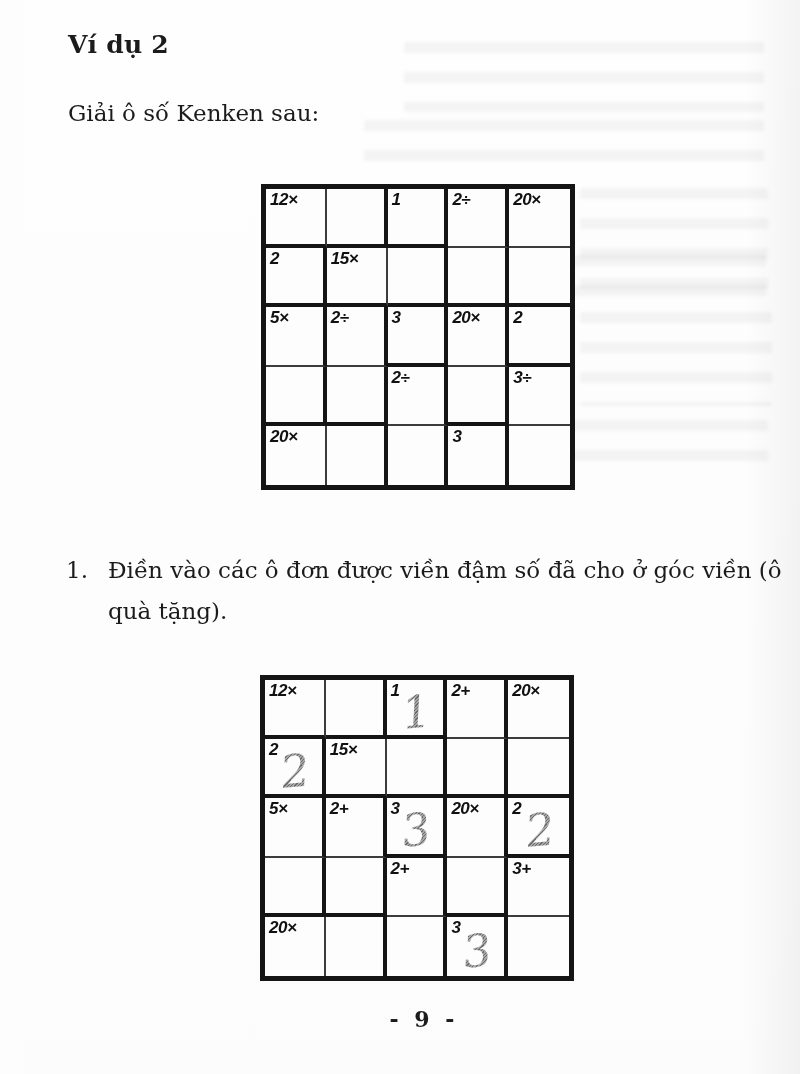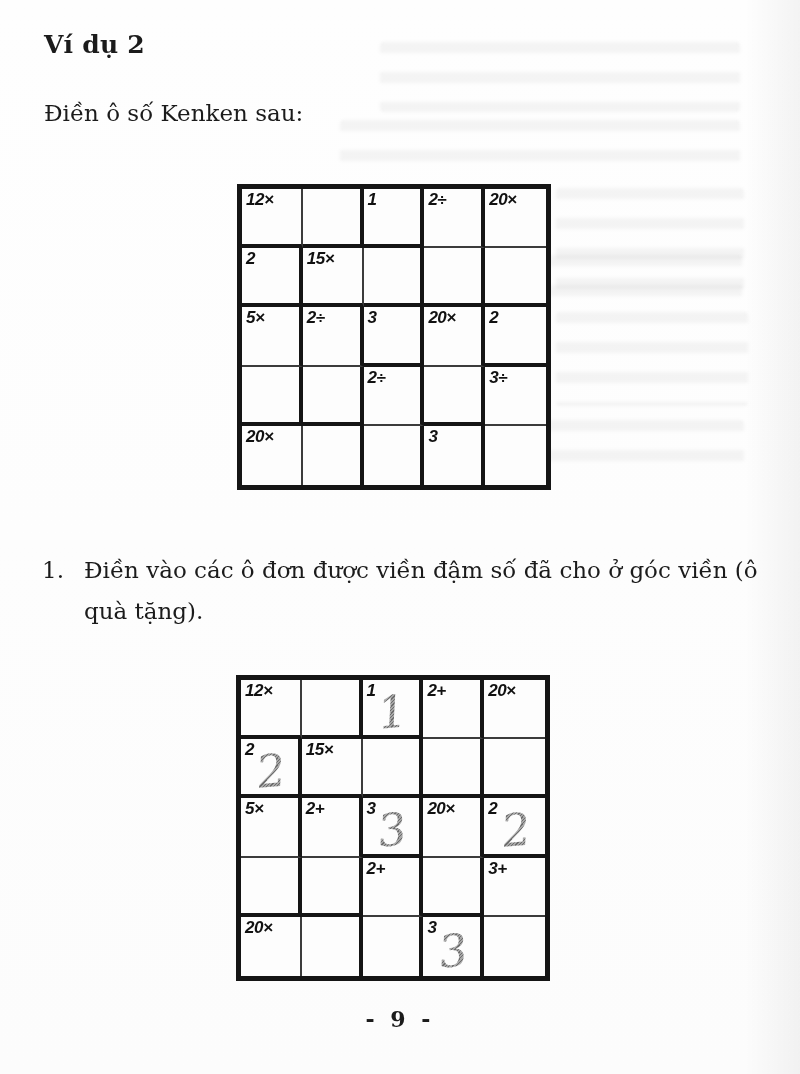--- a/index.html
+++ b/index.html
@@ -4,21 +4,21 @@
 <style>
   html,body{margin:0;padding:0;}
   body{
     width:800px;height:1074px;
     background:#fdfdfd;
     font-family:"DejaVu Serif", serif;
     color:#1b1b1b;
     position:relative;
     overflow:hidden;
   }
-  .page{position:absolute;inset:0;background:linear-gradient(180deg,#fefefe 0%,#fcfcfc 100%);}
+  .page{position:absolute;inset:0;background:linear-gradient(180deg,#fefefe 0%,#fcfcfc 100%);margin-left:24px;}
   
   .scan-band{position:absolute;top:0;right:0;width:56px;height:100%;
     background:linear-gradient(to right,rgba(0,0,0,0) 0%,rgba(0,0,0,0.045) 100%);}
   
   .smudge{position:absolute;
     background:repeating-linear-gradient(180deg,rgba(110,110,110,0.07) 0 11px,rgba(0,0,0,0) 11px 30px);
     filter:blur(1.6px);border-radius:4px;}
 
   .heading{position:absolute;left:44px;top:30px;
     font-size:25px;font-weight:700;letter-spacing:0.2px;}
@@ -58,21 +58,21 @@
   <div class="scan-band"></div>
   <div class="smudge" style="left:380px;top:42px;width:360px;height:70px;"></div>
   <div class="smudge" style="left:340px;top:120px;width:400px;height:58px;"></div>
   <div class="smudge" style="left:556px;top:188px;width:188px;height:118px;"></div>
   <div class="smudge" style="left:290px;top:255px;width:452px;height:54px;"></div>
   <div class="smudge" style="left:556px;top:312px;width:192px;height:94px;"></div>
   <div class="smudge" style="left:286px;top:420px;width:458px;height:56px;"></div>
 
   <div class="heading">Ví dụ 2</div>
 
-  <div class="intro">Điền ô số Kenken sau:</div>
+  <div class="intro">Giải ô số Kenken sau:</div>
 
   <div class="kgrid" id="grid1">
       <div class="cell" style="border-right: 2px solid rgb(60, 60, 60); border-bottom: 4px solid rgb(21, 21, 21);">
         <span class="cage-label">12×</span>
       </div>
       <div class="cell" style="border-right: 4px solid rgb(21, 21, 21); border-bottom: 4px solid rgb(21, 21, 21);"></div>
       <div class="cell" style="border-right: 4px solid rgb(21, 21, 21); border-bottom: 4px solid rgb(21, 21, 21);">
         <span class="cage-label">1</span>
       </div>
       <div class="cell" style="border-right: 4px solid rgb(21, 21, 21); border-bottom: 2px solid rgb(60, 60, 60);">

